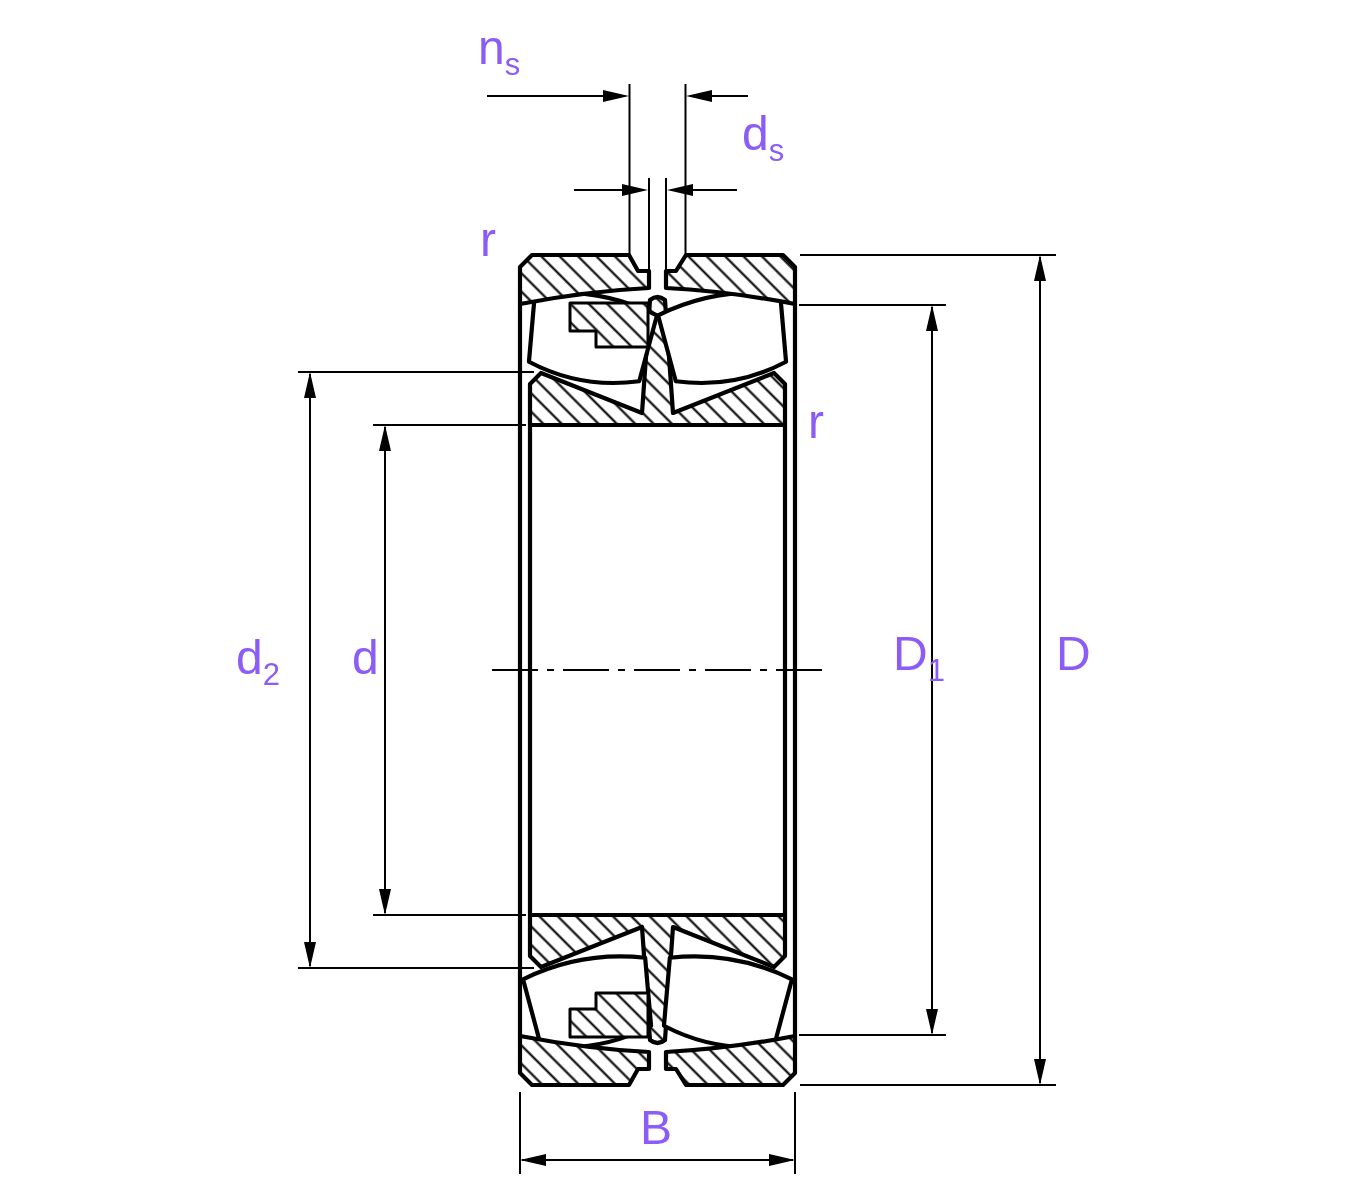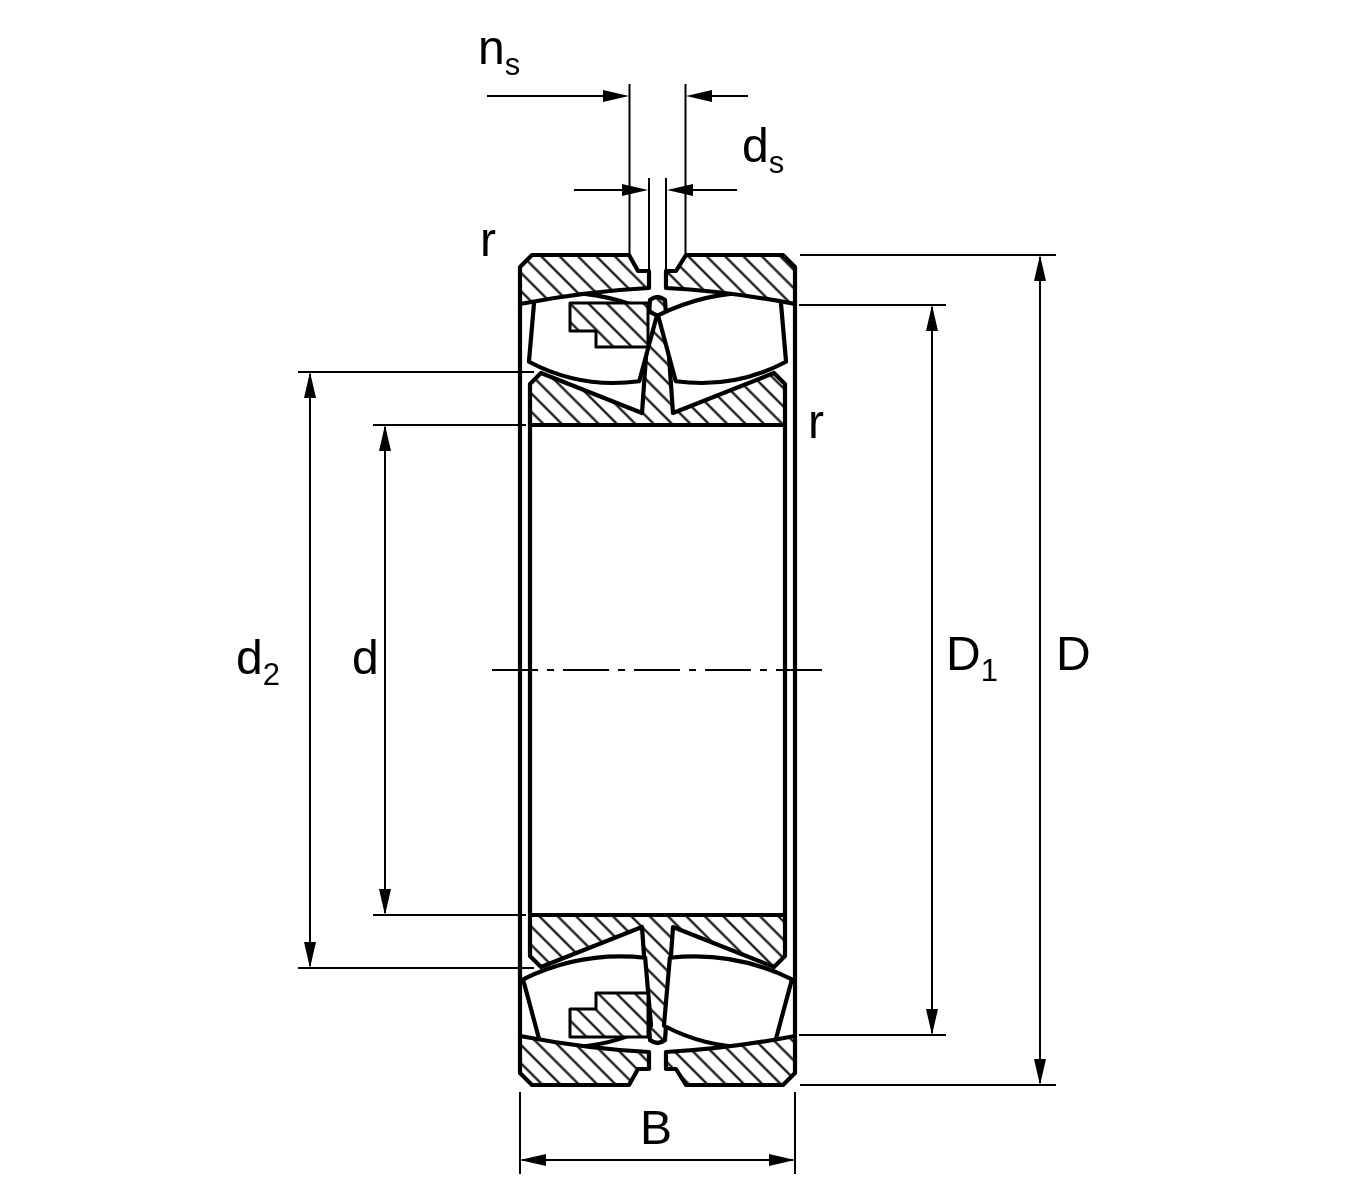--- a/index.html
+++ b/index.html
@@ -6,21 +6,21 @@
   #stage{
     position:relative;
     width:1350px;height:1200px;
     background:#ffffff;
     font-family:"Liberation Sans", sans-serif;
     overflow:hidden;
   }
   #drawing{position:absolute;left:0;top:0;}
   .dim-label{
     position:absolute;
-    color:#000000;
+    color:#8b5cf6;
     font-size:48px;
     font-weight:400;
     line-height:1;
     white-space:nowrap;
     user-select:none;
     text-align:right;
   }
   .dim-label sub{font-size:31px;line-height:0;}
   
   .thick{stroke:#000;stroke-width:4.2;fill:none;stroke-linecap:round;}
@@ -135,29 +135,29 @@
       <line class="thin" x1="520" y1="1092" x2="520" y2="1174"></line>
       <line class="thin" x1="795" y1="1092" x2="795" y2="1174"></line>
       <line class="thin" x1="522" y1="1160" x2="793" y2="1160"></line>
       <polygon class="arrow" points="520,1160 546,1154 546,1166"></polygon>
       <polygon class="arrow" points="795,1160 769,1154 769,1166"></polygon>
     </g>
   </svg>
 
   <div class="dim-label" style="left:478px;top:24px;"><span>n</span><sub>s</sub></div>
 
-  <div class="dim-label" style="left:742px;top:122px;"><span>d</span><sub>s</sub></div>
+  <div class="dim-label" style="left:742px;top:110px;"><span>d</span><sub>s</sub></div>
 
   <div class="dim-label" style="left:480px;top:216px;"><span>r</span></div>
 
   <div class="dim-label" style="left:808px;top:398px;"><span>r</span></div>
 
   <div class="dim-label" style="left:236px;top:634px;"><span>d</span><sub>2</sub></div>
 
   <div class="dim-label" style="left:352px;top:634px;"><span>d</span></div>
 
-  <div class="dim-label" style="left:946px;top:630px;"><span>D</span><sub>1</sub></div>
+  <div class="dim-label" style="left:893px;top:630px;"><span>D</span><sub>1</sub></div>
 
   <div class="dim-label" style="left:1056px;top:630px;"><span>D</span></div>
 
   <div class="dim-label" style="left:640px;top:1104px;"><span>B</span></div>
 
 </div>
 
 </body></html>

